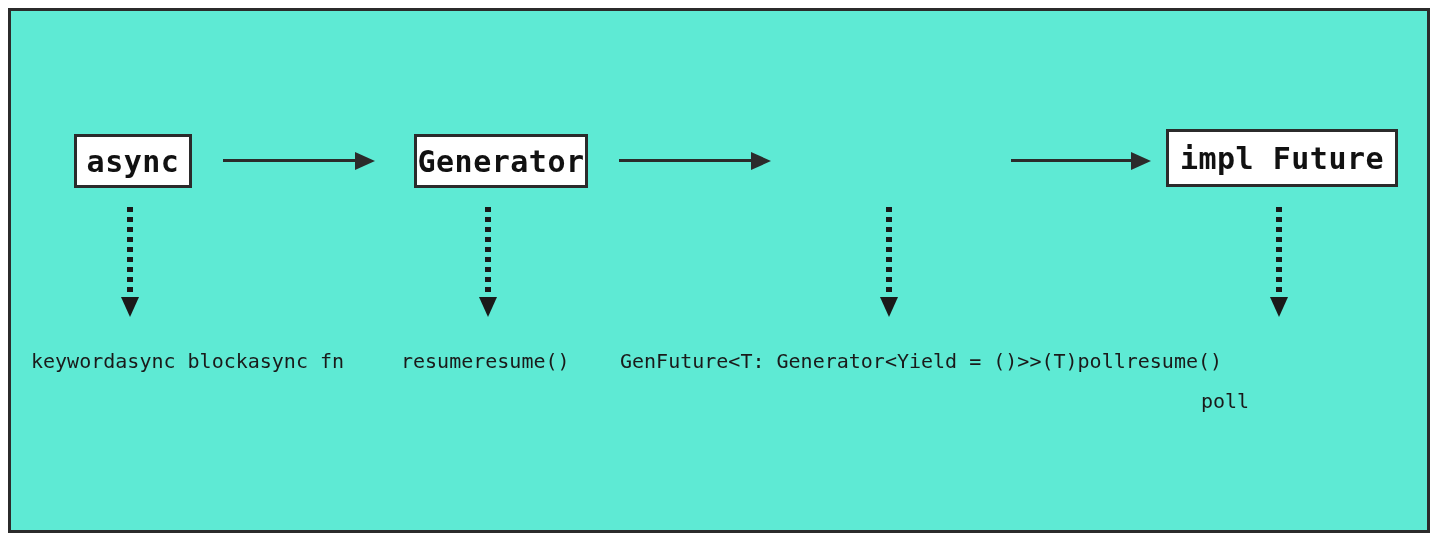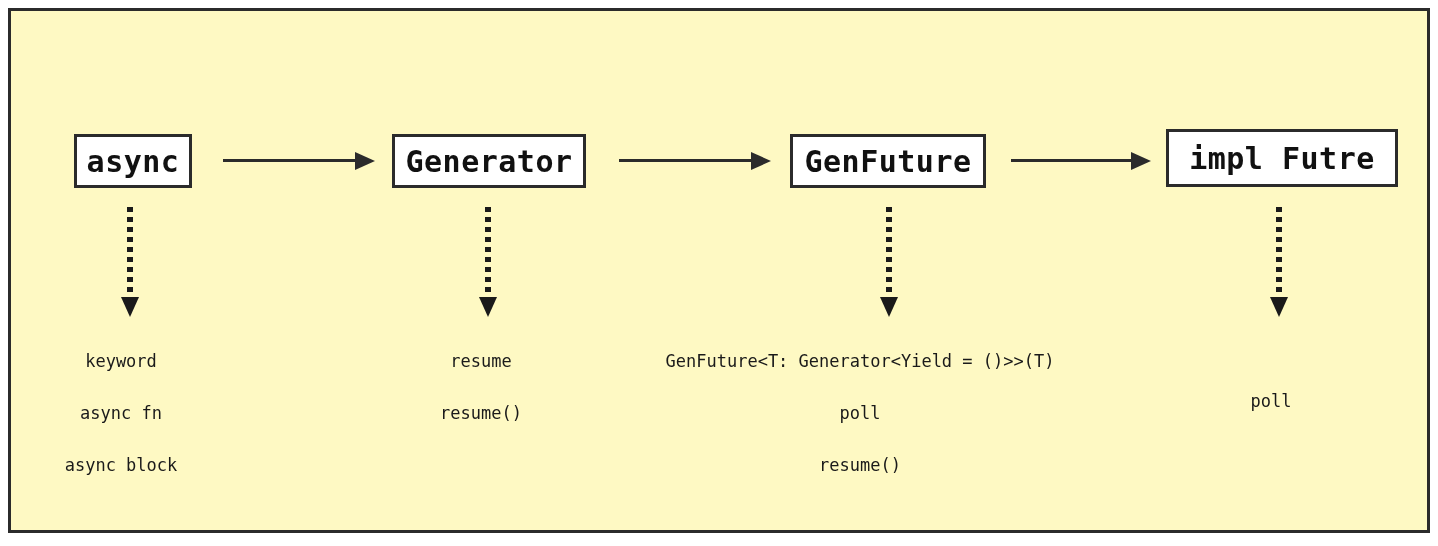--- a/index.html
+++ b/index.html
@@ -24,42 +24,42 @@
 
   
   #frame {
     position: absolute;
     left: 8px;
     top: 8px;
     width: 1422px;
     height: 525px;
     box-sizing: border-box;
     border: 3px solid #2b2b2b;
-    background: #fef9c3;
+    background: #5eead4;
   }
 
   
   .stage-box {
     position: absolute;
     box-sizing: border-box;
     border: 3px solid #2b2b2b;
     background: #ffffff;
     display: flex;
     align-items: center;
     justify-content: center;
     color: #111111;
     font-weight: bold;
     font-size: 30px;
     letter-spacing: 0.5px;
     white-space: nowrap;
     height: 54px;
   }
 
   #box-async      { left: 63px;   top: 123px; width: 118px; }
-  #box-generator  { left: 381px;  top: 123px; width: 194px; }
+  #box-generator  { left: 403px;  top: 123px; width: 174px; }
   #box-genfuture  { left: 779px;  top: 123px; width: 196px; }
   #box-implfuture { left: 1155px; top: 118px; width: 232px; height: 58px; }
 
   
   .h-arrow {
     position: absolute;
     height: 18px;
     top: 141px;
   }
   .h-arrow .shaft {
@@ -132,50 +132,48 @@
   #dotted-genfuture .head { top: 90px; }
 
   #dotted-implfuture { left: 1259px; top: 196px; height: 112px; }
   #dotted-implfuture .dots { height: 92px; }
   #dotted-implfuture .head { top: 90px; }
 
   
   .detail-col {
     position: absolute;
     display: flex;
-    flex-direction: column;
+    flex-direction: row;
     align-items: center;
     color: #1a1a1a;
-    font-size: 17px;
+    font-size: 20px;
     line-height: 40px;
     white-space: nowrap;
-    gap: 12px;
   }
   .detail-line {
     display: block;
   }
 
   #details-async      { left: 20px;  top: 330px; width: 180px; }
   #details-generator  { left: 390px; top: 330px; width: 160px; }
   #details-genfuture  { left: 609px; top: 330px; width: 480px; }
   #details-implfuture { left: 1190px; top: 370px; width: 140px; }
 </style>
 </head>
 <body>
 
 <div id="canvas">
   <div id="frame">
 
     <div class="stage-box" id="box-async">async</div>
 
     <div class="stage-box" id="box-generator">Generator</div>
 
-    <div class="stage-box" id="box-genfuture">GenFuture</div>
-
-    <div class="stage-box" id="box-implfuture">impl Futre</div>
+
+    <div class="stage-box" id="box-implfuture">impl Future</div>
 
     <div class="h-arrow" id="arrow-async-generator">
       <div class="shaft"></div>
       <div class="head"></div>
     </div>
 
     <div class="h-arrow" id="arrow-generator-genfuture">
       <div class="shaft"></div>
       <div class="head"></div>
     </div>
@@ -200,22 +198,22 @@
       <div class="head"></div>
     </div>
 
     <div class="v-arrow" id="dotted-implfuture">
       <div class="dots"></div>
       <div class="head"></div>
     </div>
 
     <div class="detail-col" id="details-async">
       <span class="detail-line">keyword</span>
+      <span class="detail-line">async block</span>
       <span class="detail-line">async fn</span>
-      <span class="detail-line">async block</span>
     </div>
 
     <div class="detail-col" id="details-generator">
       <span class="detail-line">resume</span>
       <span class="detail-line">resume()</span>
     </div>
 
     <div class="detail-col" id="details-genfuture">
       <span class="detail-line">GenFuture&lt;T: Generator&lt;Yield = ()&gt;&gt;(T)</span>
       <span class="detail-line">poll</span>

